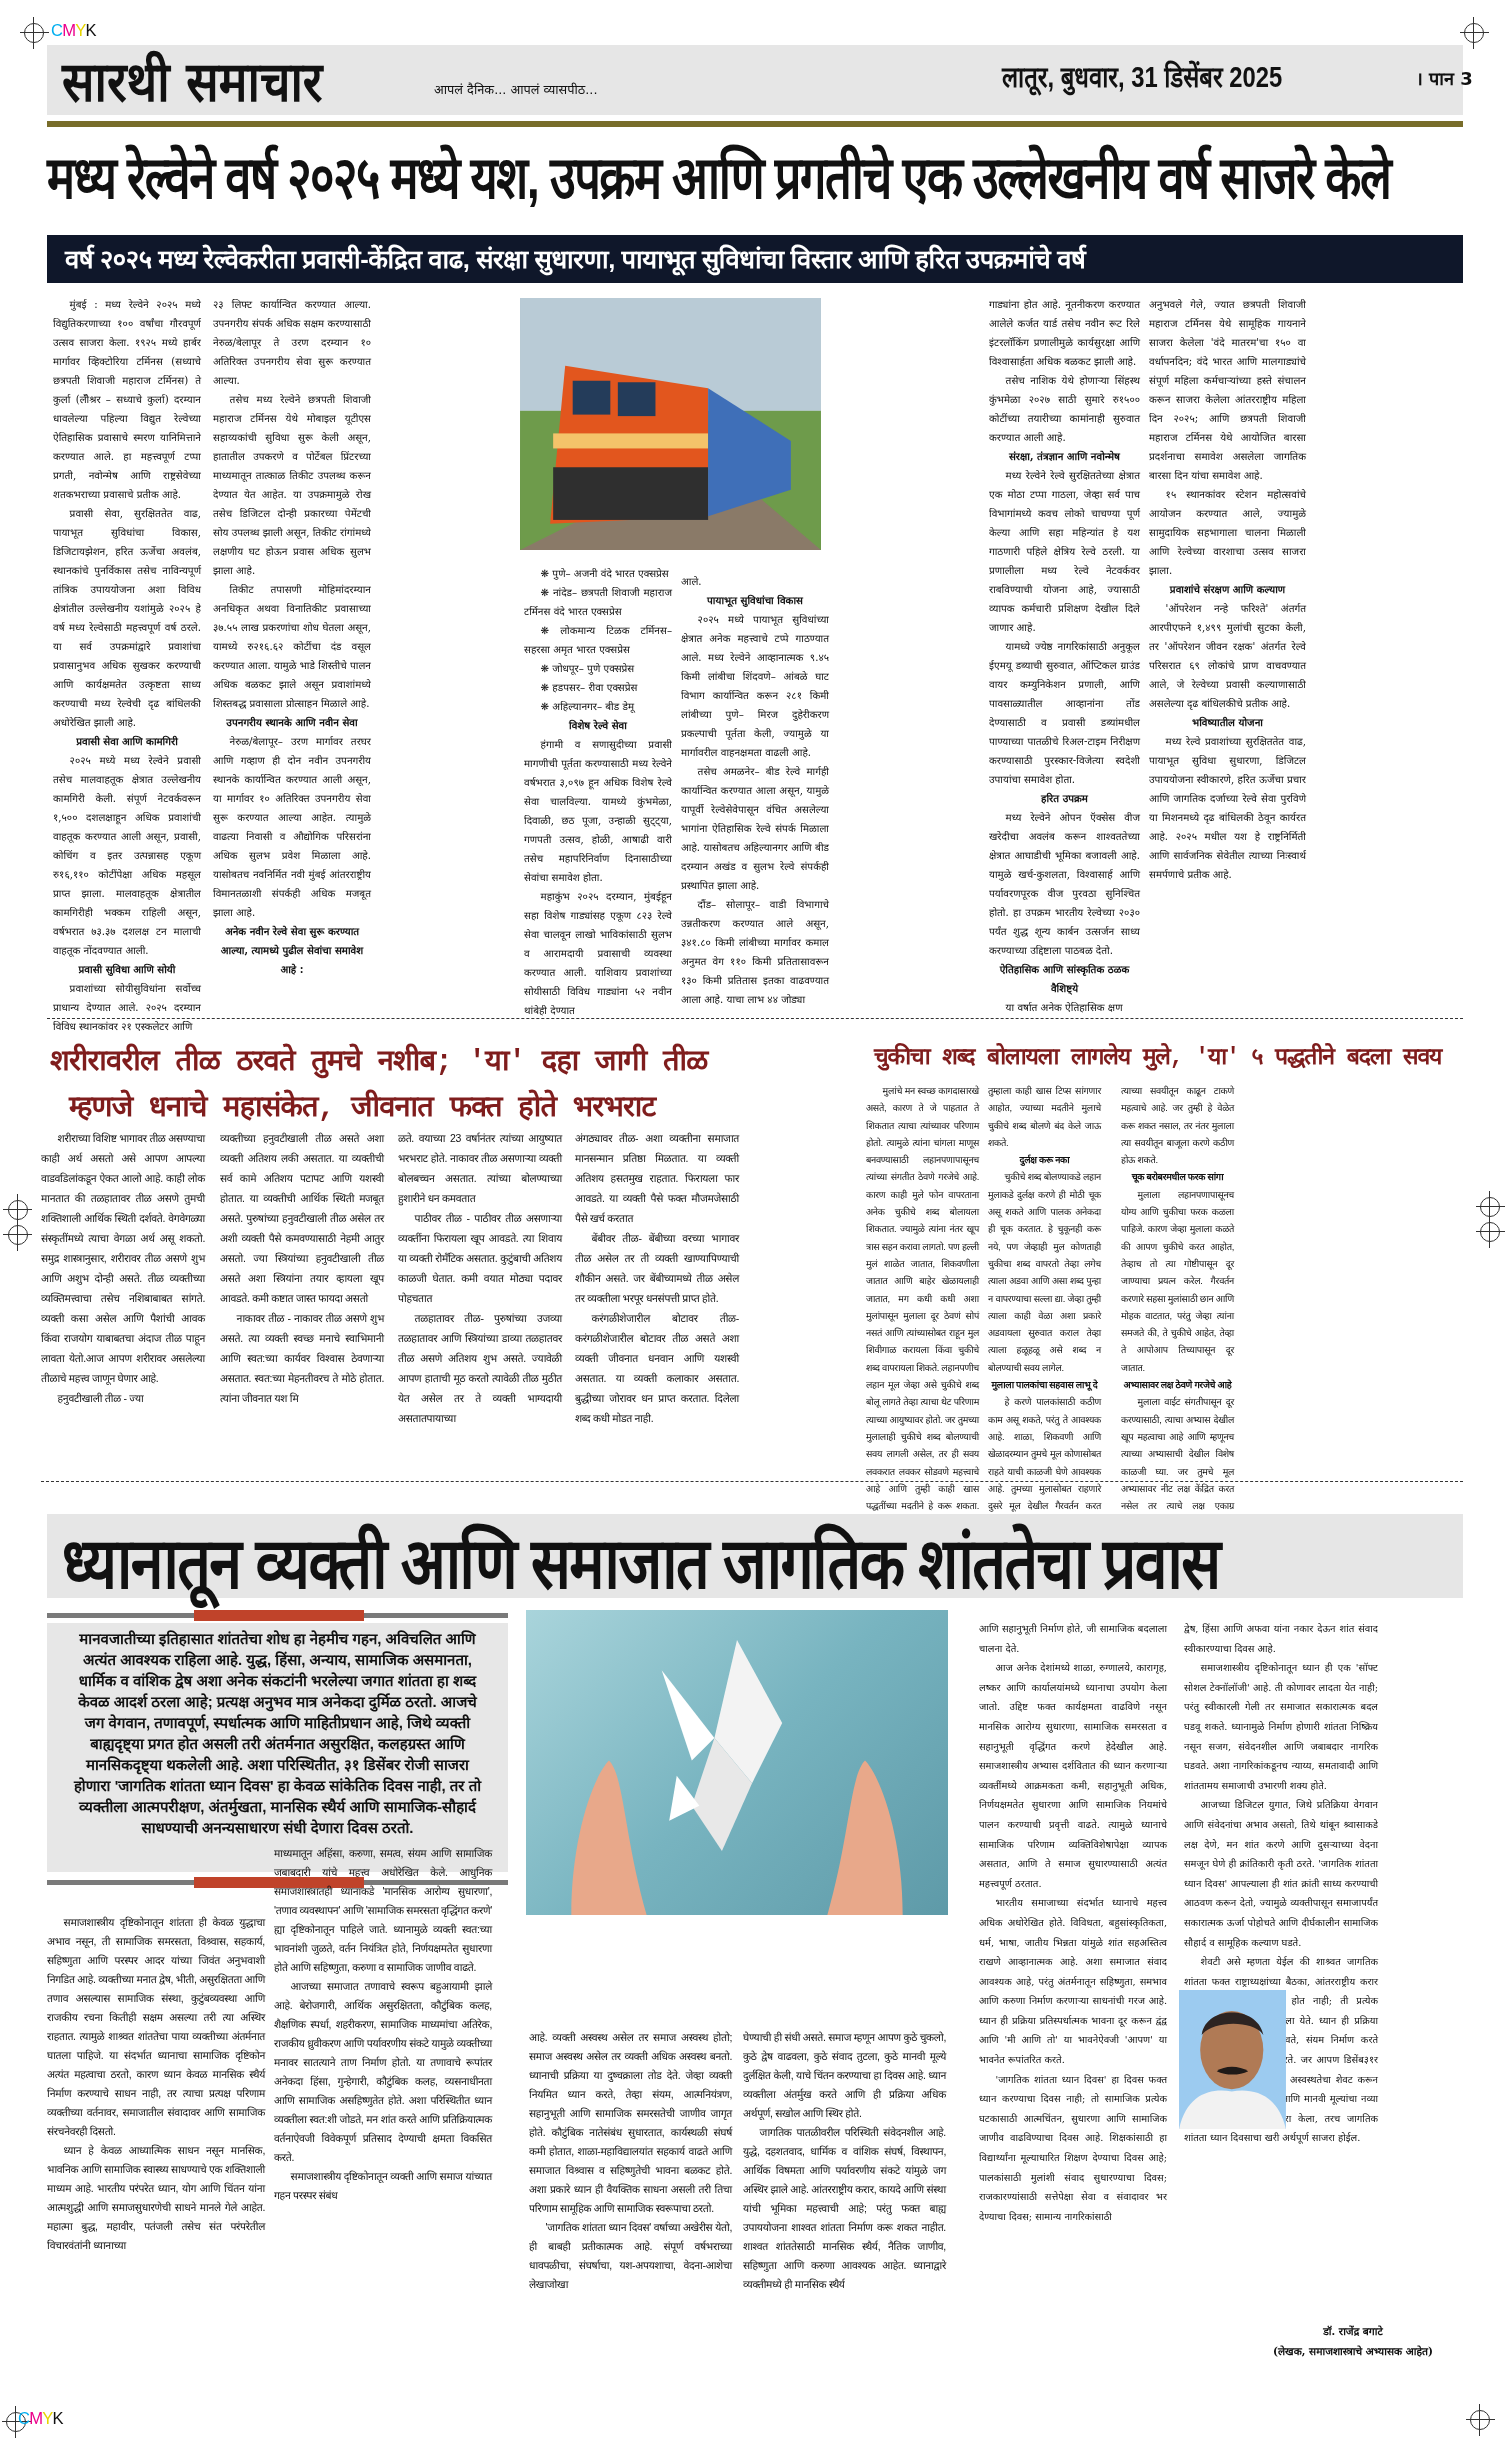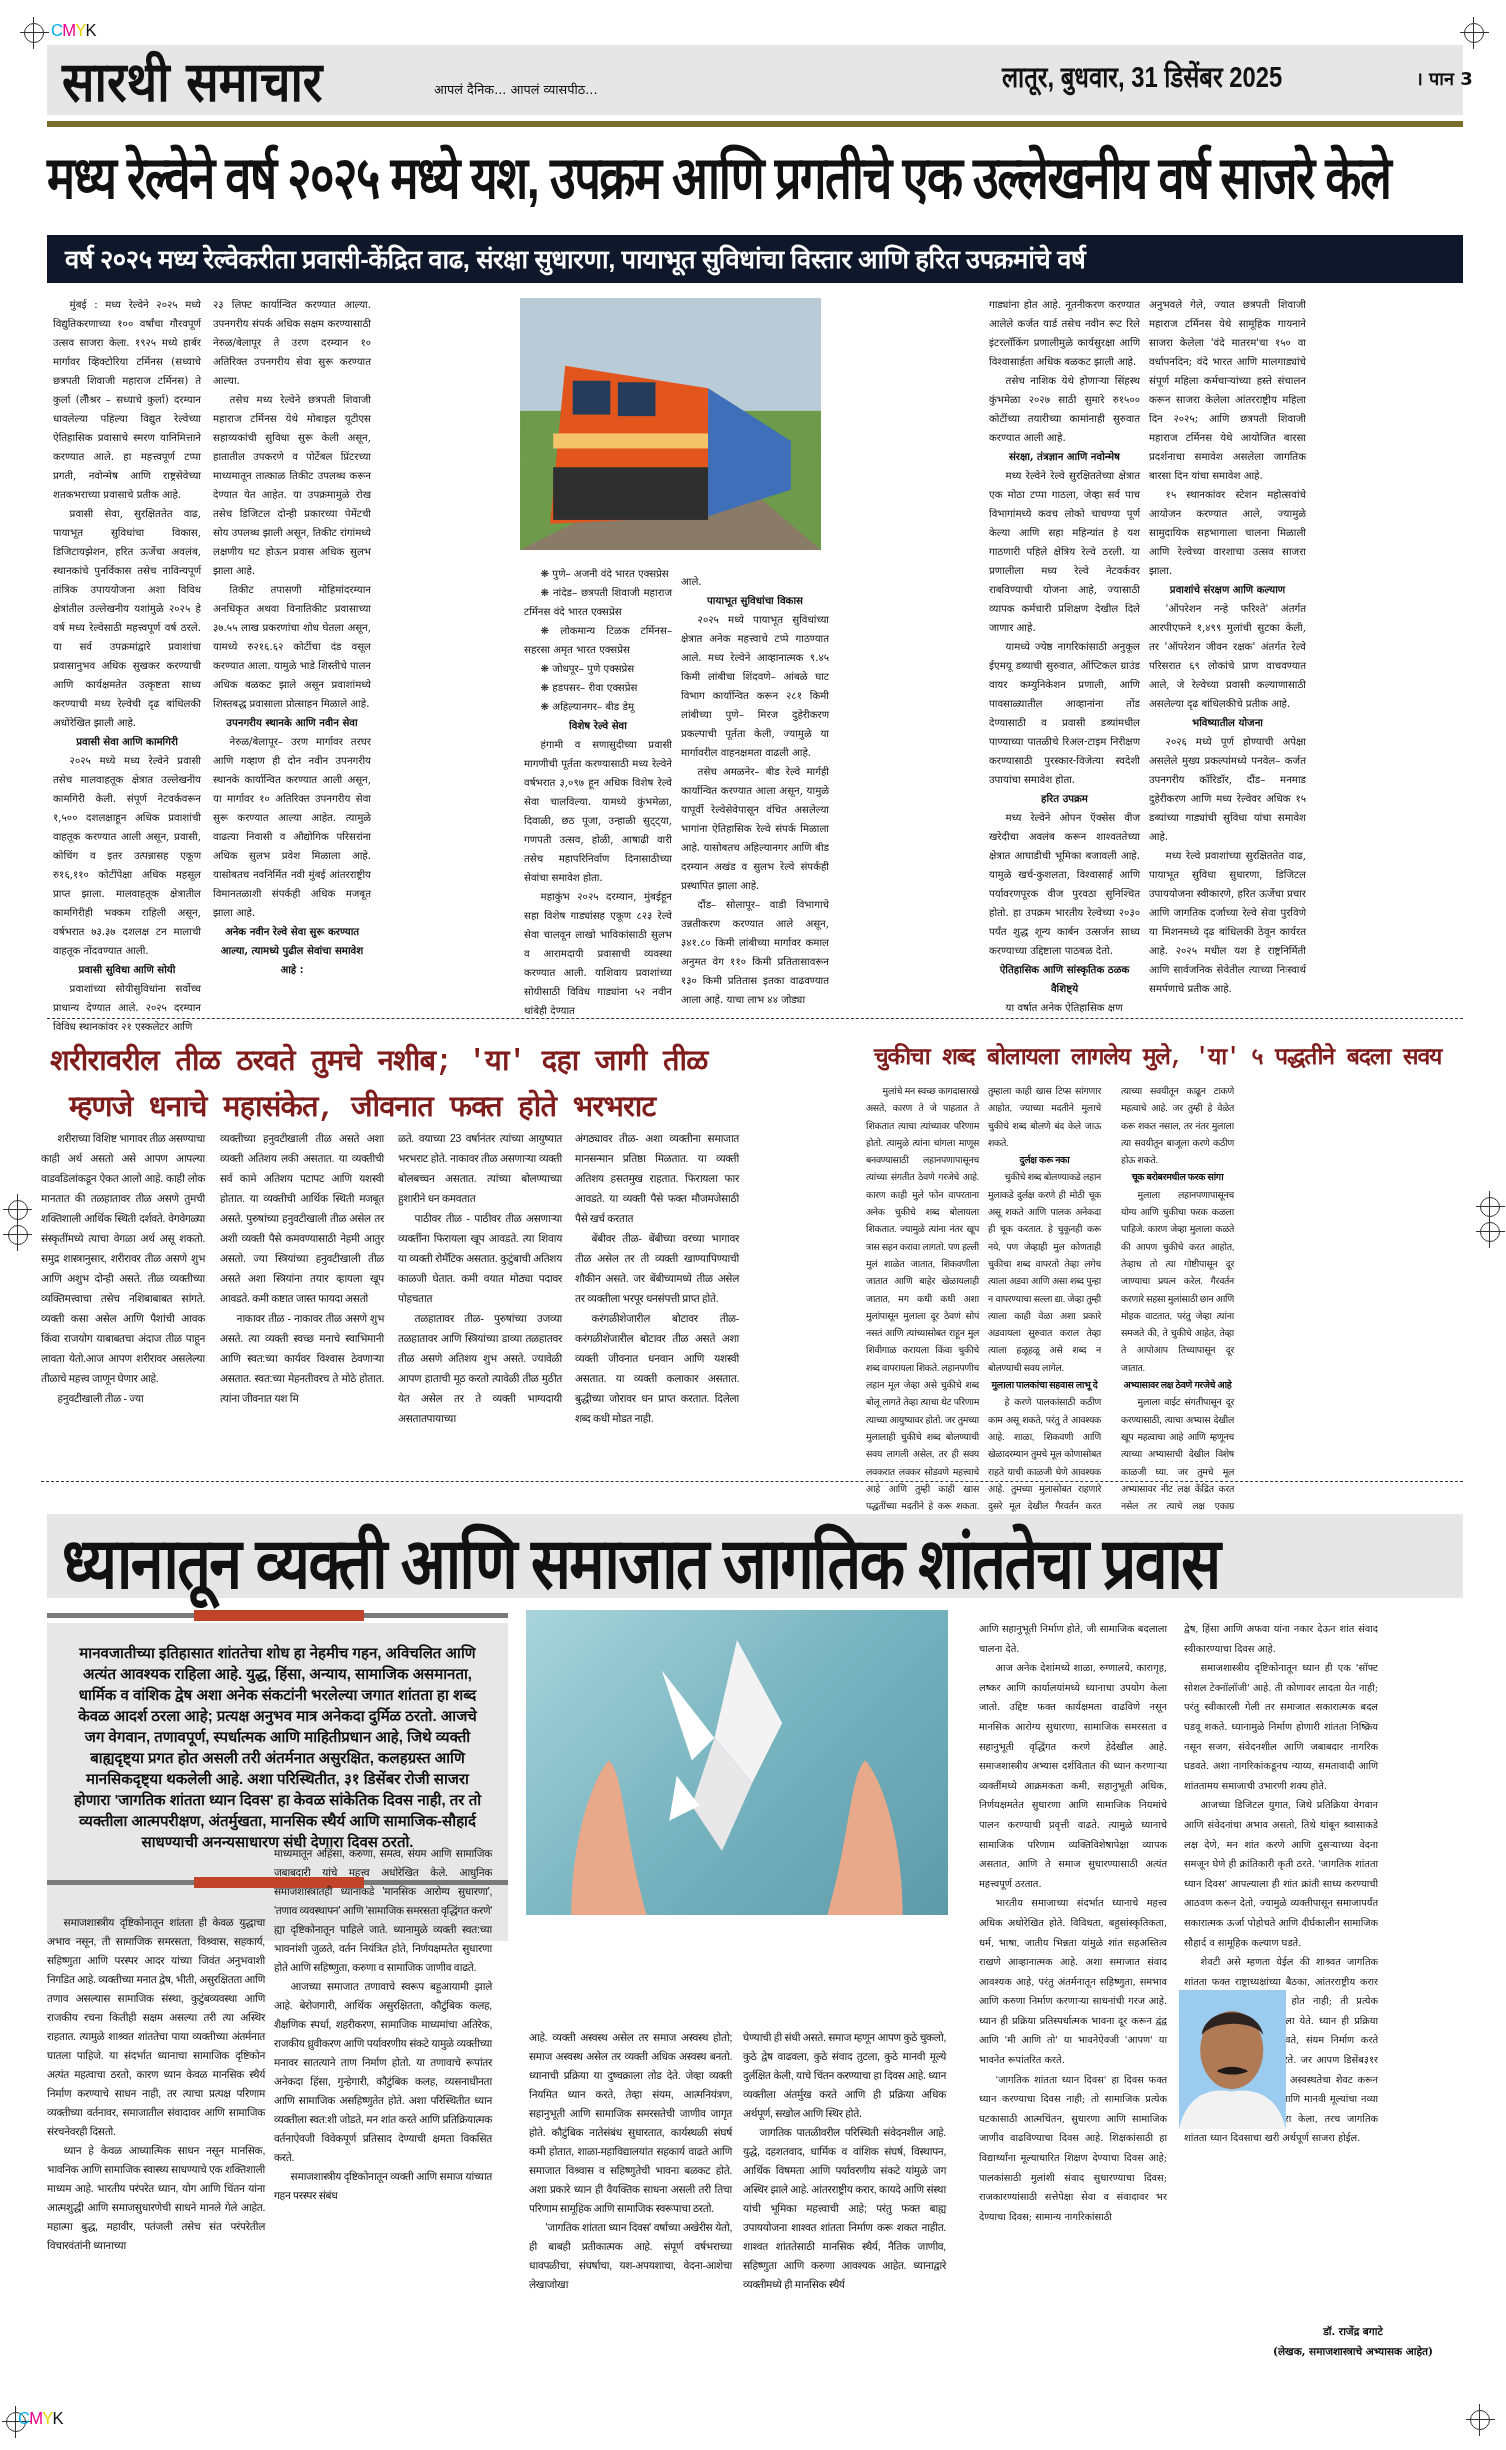--- a/index.html
+++ b/index.html
@@ -36,21 +36,21 @@
   .train-photo { position: absolute; left: 520px; top: 298px; width: 301px; height: 252px; overflow: hidden; background: linear-gradient(180deg, #9fb7c8 0%, #d9e0e0 40%, #7aa35a 70%, #5a7f3a 100%); }
 
   .dash { position: absolute; height: 0; border-top: 1.5px dashed #333; }
 
   
   .hl2 { position: absolute; font-family: Liberation Mono, monospace; font-weight: bold; white-space: nowrap; color: #7f1d1d; }
 
   
   .peace-band { position: absolute; left: 47px; top: 1514px; width: 1481px; height: 84px; background: #e6e6e6; }
   .peace-hl { position: absolute; left: 62px; top: 1517px; font-family: "Liberation Sans", sans-serif; font-weight: bold; font-size: 59px; line-height: 78px; letter-spacing: -1.5px; white-space: nowrap; transform: scaleY(1.2); transform-origin: left top; }
-  .intro-box { position: absolute; left: 47px; top: 1623px; width: 461px; height: 318px; background: #e7e7e7; padding: 19px 21px; font-family: "Liberation Sans", sans-serif; font-weight: bold; font-size: 15px; line-height: 21px; text-align: center; }
+  .intro-box { position: absolute; left: 47px; top: 1623px; width: 461px; height: 249px; background: #e7e7e7; padding: 5px 21px; font-family: "Liberation Sans", sans-serif; font-weight: bold; font-size: 15px; line-height: 21px; text-align: center; }
   .intro-bar { position: absolute; height: 4.5px; background: #7a7a7a; }
   .intro-red { position: absolute; height: 10.5px; background: #c0432a; }
 
   .dove-photo { position: absolute; left: 526px; top: 1610px; width: 422px; height: 305px; overflow: hidden; background: linear-gradient(135deg, #a9d4db 0%, #78b4c0 50%, #5e9aa8 100%); }
   .author-photo { position: absolute; left: 1179px; top: 1990px; width: 107px; height: 139px; overflow: hidden; background: linear-gradient(180deg, #8ec3ea 0%, #cfe6f6 100%); }
   .byline { position: absolute; left: 1240px; top: 2322px; width: 226px; text-align: center; font-family: "DejaVu Serif", serif; font-weight: bold; font-size: 10.5px; line-height: 19.6px; }
 </style>
 </head>
 <body>
 
@@ -154,21 +154,20 @@
     <p>मध्य रेल्वेने ओपन ऍक्सेस वीज खरेदीचा अवलंब करून शाश्वततेच्या क्षेत्रात आघाडीची भूमिका बजावली आहे. यामुळे खर्च-कुशलता, विश्वासार्ह आणि पर्यावरणपूरक वीज पुरवठा सुनिश्चित होतो. हा उपक्रम भारतीय रेल्वेच्या २०३० पर्यंत शुद्ध शून्य कार्बन उत्सर्जन साध्य करण्याच्या उद्दिष्टाला पाठबळ देतो.</p>
     <p class="sub">ऐतिहासिक आणि सांस्कृतिक ठळक वैशिष्ट्ये</p>
     <p>या वर्षात अनेक ऐतिहासिक क्षण</p>
   </div>
 <div class="col" style="left:1149px;top:295px;width:157px;">
     <p style="text-indent: 0px;">अनुभवले गेले, ज्यात छत्रपती शिवाजी महाराज टर्मिनस येथे सामूहिक गायनाने साजरा केलेला 'वंदे मातरम'चा १५० वा वर्धापनदिन; वंदे भारत आणि मालगाड्यांचे संपूर्ण महिला कर्मचाऱ्यांच्या हस्ते संचालन करून साजरा केलेला आंतरराष्ट्रीय महिला दिन २०२५; आणि छत्रपती शिवाजी महाराज टर्मिनस येथे आयोजित बारसा प्रदर्शनाचा समावेश असलेला जागतिक बारसा दिन यांचा समावेश आहे.</p>
     <p>१५ स्थानकांवर स्टेशन महोत्सवांचे आयोजन करण्यात आले, ज्यामुळे सामुदायिक सहभागाला चालना मिळाली आणि रेल्वेच्या वारशाचा उत्सव साजरा झाला.</p>
     <p class="sub">प्रवाशांचे संरक्षण आणि कल्याण</p>
     <p>'ऑपरेशन नन्हे फरिश्ते' अंतर्गत आरपीएफने १,४९९ मुलांची सुटका केली, तर 'ऑपरेशन जीवन रक्षक' अंतर्गत रेल्वे परिसरात ६९ लोकांचे प्राण वाचवण्यात आले, जे रेल्वेच्या प्रवासी कल्याणासाठी असलेल्या दृढ बांधिलकीचे प्रतीक आहे.</p>
     <p class="sub">भविष्यातील योजना</p>
-    <p>२०२६ मध्ये पूर्ण होण्याची अपेक्षा असलेले मुख्य प्रकल्पांमध्ये पनवेल– कर्जत उपनगरीय कॉरिडॉर, दौंड– मनमाड दुहेरीकरण आणि मध्य रेल्वेवर अधिक १५ डब्यांच्या गाड्यांची सुविधा यांचा समावेश आहे.</p>
     <p>मध्य रेल्वे प्रवाशांच्या सुरक्षिततेत वाढ, पायाभूत सुविधा सुधारणा, डिजिटल उपाययोजना स्वीकारणे, हरित ऊर्जेचा प्रचार आणि जागतिक दर्जाच्या रेल्वे सेवा पुरविणे या मिशनमध्ये दृढ बांधिलकी ठेवून कार्यरत आहे. २०२५ मधील यश हे राष्ट्रनिर्मिती आणि सार्वजनिक सेवेतील त्याच्या निःस्वार्थ समर्पणाचे प्रतीक आहे.</p>
   </div>
 
 <div class="dash" style="left:47px;top:1018px;width:1416px;"></div>
 
 <div class="hl2" style="left:50px;top:1039px;font-size:29px;letter-spacing:-0.8px;">शरीरावरील तीळ ठरवते तुमचे नशीब; 'या' दहा जागी तीळ</div>
 <div class="hl2" style="left:69px;top:1085px;font-size:29px;letter-spacing:-0.8px;">म्हणजे धनाचे महासंकेत, जीवनात फक्त होते भरभराट</div>
 <div class="col cond" style="left:41px;top:1128px;width:164px;line-height:20px;">
     <p>शरीराच्या विशिष्ट भागावर तीळ असण्याचा काही अर्थ असतो असे आपण आपल्या वाडवडिलांकडून ऐकत आलो आहे. काही लोक मानतात की तळहातावर तीळ असणे तुमची शक्तिशाली आर्थिक स्थिती दर्शवते. वेगवेगळ्या संस्कृतींमध्ये त्याचा वेगळा अर्थ असू शकतो. समुद्र शास्त्रानुसार, शरीरावर तीळ असणे शुभ आणि अशुभ दोन्ही असते. तीळ व्यक्तीच्या व्यक्तिमत्त्वाचा तसेच नशिबाबाबत सांगते. व्यक्ती कसा असेल आणि पैशांची आवक किंवा राजयोग याबाबतचा अंदाज तीळ पाहून लावता येतो.आज आपण शरीरावर असलेल्या तीळाचे महत्त्व जाणून घेणार आहे.</p>
     <p>हनुवटीखाली तीळ - ज्या</p>

